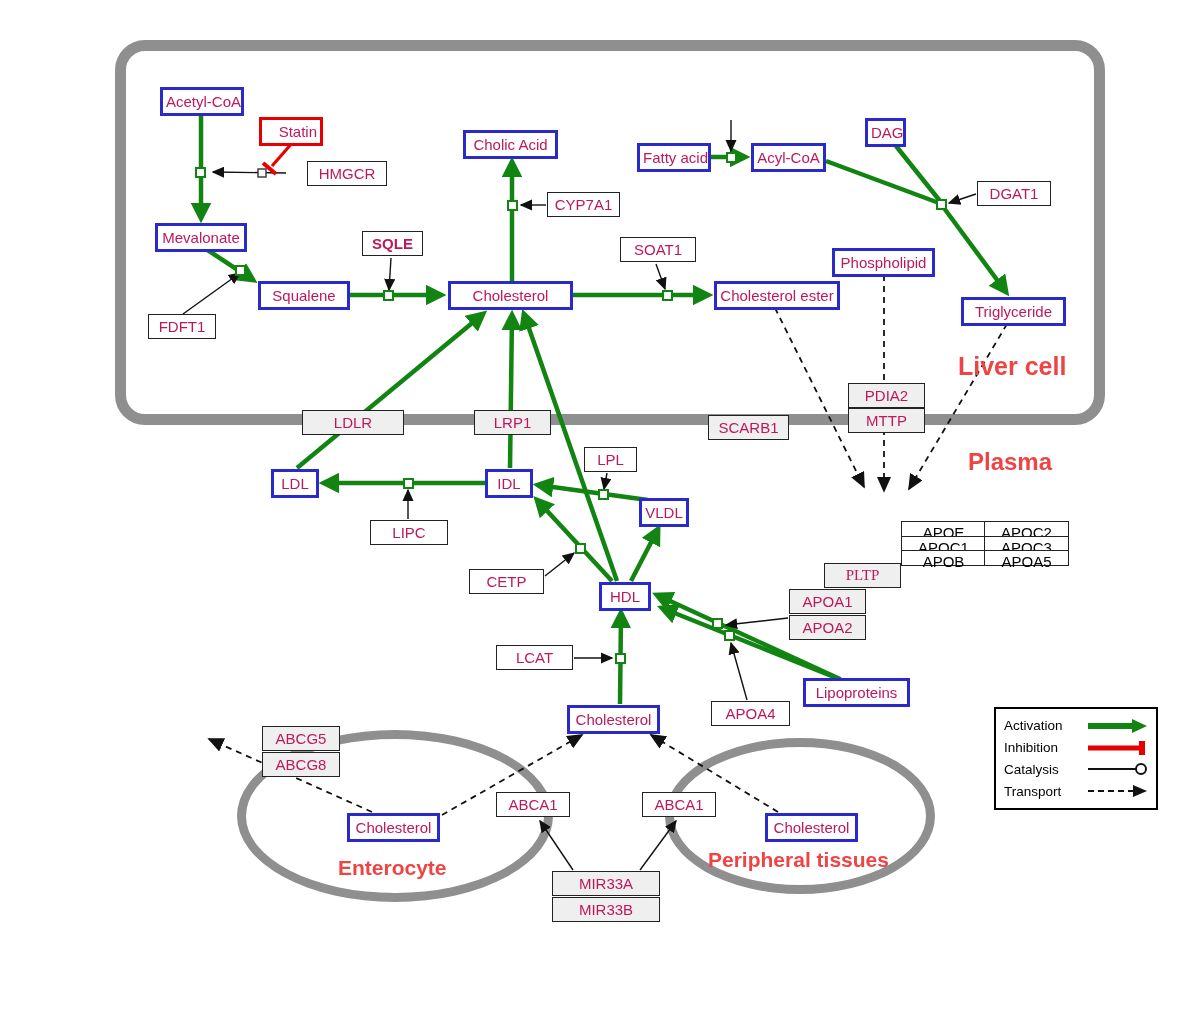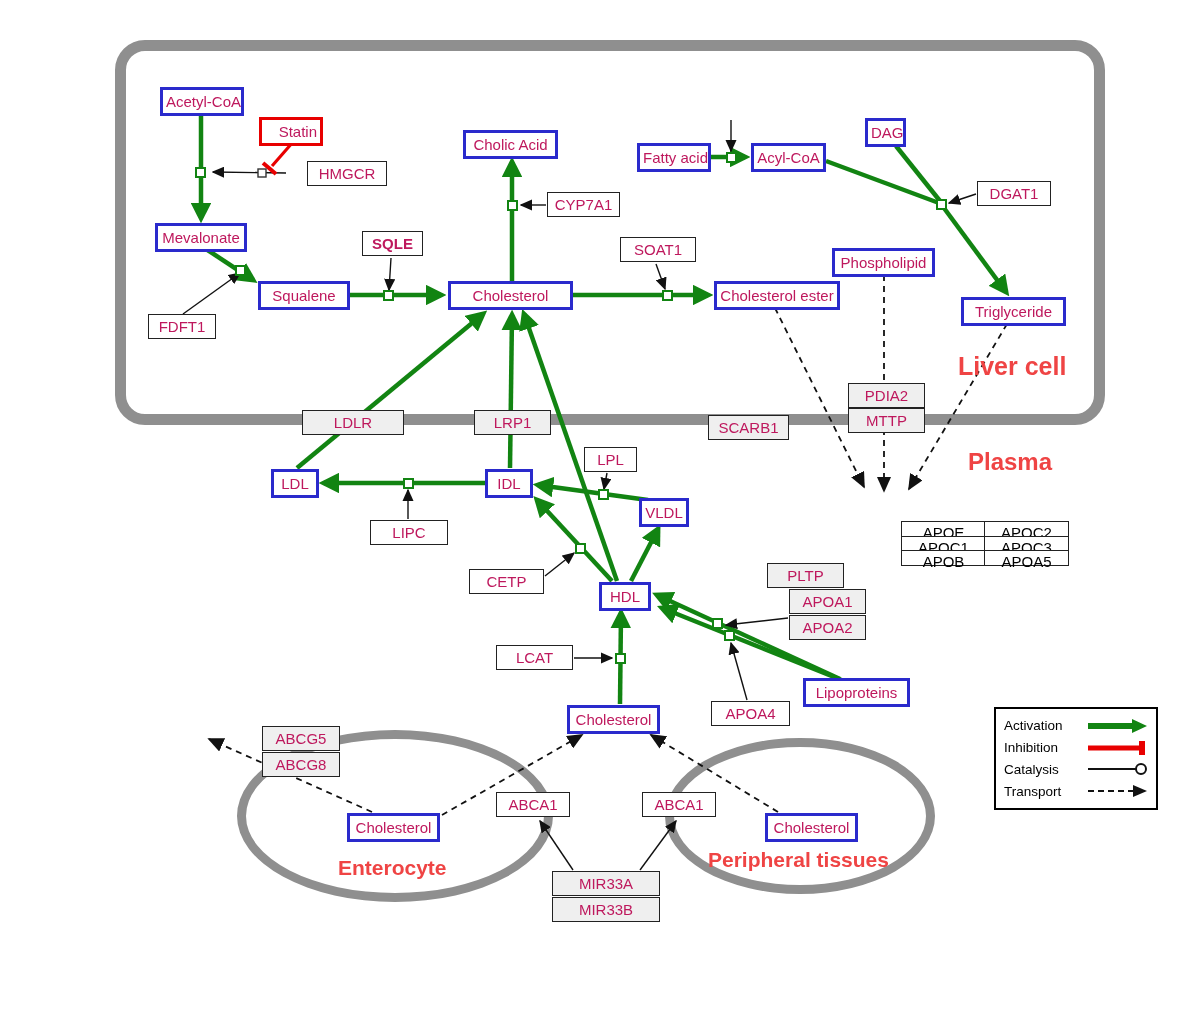--- a/index.html
+++ b/index.html
@@ -143,21 +143,21 @@
   <div class="node gray" style="left:474px;top:410px;width:77px;">LRP1</div>
   <div class="node gray" style="left:684px;top:415px;width:81px;margin-left:24px;">SCARB1</div>
 
   <div class="node met" style="left:271px;top:469px;width:48px;">LDL</div>
   <div class="node met" style="left:485px;top:469px;width:48px;">IDL</div>
   <div class="node" style="left:370px;top:520px;width:78px;">LIPC</div>
   <div class="node" style="left:584px;top:447px;width:53px;">LPL</div>
   <div class="node met" style="left:639px;top:498px;width:50px;">VLDL</div>
   <div class="node" style="left:469px;top:569px;width:75px;">CETP</div>
   <div class="node met" style="left:599px;top:582px;width:52px;">HDL</div>
-  <div class="node gray" style="left:767px;top:563px;width:77px;">PLTP</div>
+  <div class="node gray" style="left:824px;top:563px;width:77px;font-family:Liberation Serif, serif;">PLTP</div>
   <div class="node gray" style="left:789px;top:589px;width:77px;">APOA1</div>
   <div class="node gray" style="left:789px;top:615px;width:77px;">APOA2</div>
   <div class="node" style="left:496px;top:645px;width:77px;">LCAT</div>
   <div class="node" style="left:711px;top:701px;width:79px;">APOA4</div>
   <div class="node met" style="left:803px;top:678px;width:107px;">Lipoproteins</div>
   <div class="node met" style="left:567px;top:705px;width:93px;">Cholesterol</div>
 
   <div class="apo-table" style="left:902px;top:522px;">
     <div class="apo-cell">APOE</div>
     <div class="apo-cell">APOC2</div>

